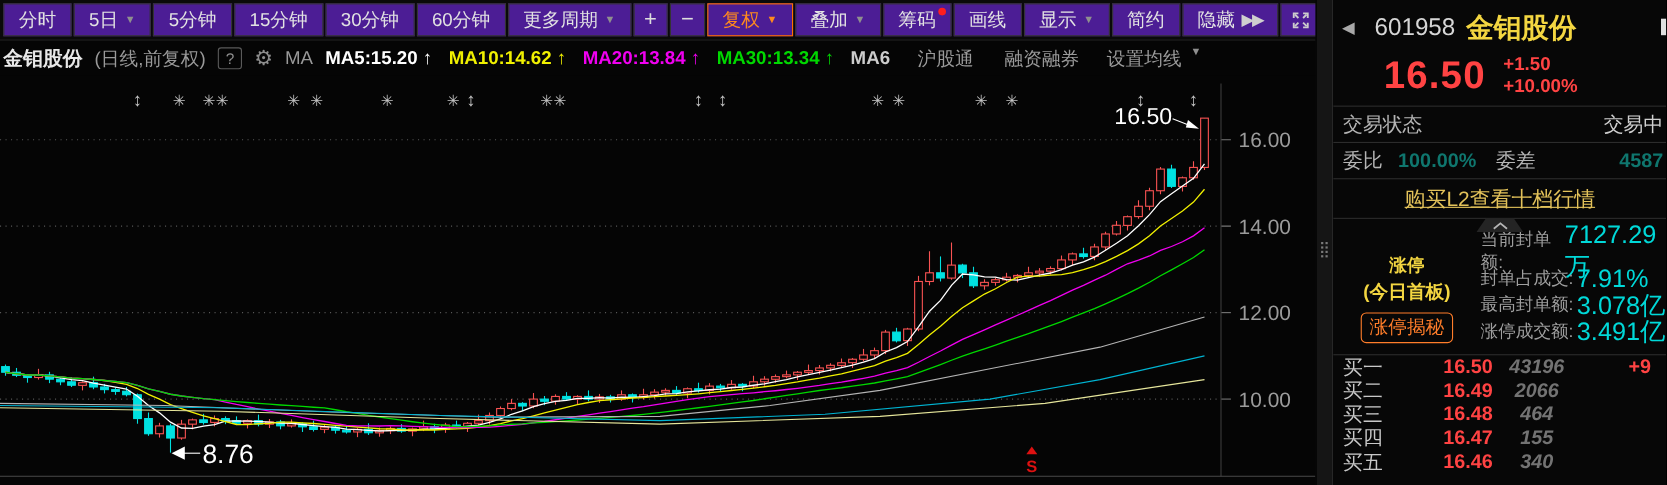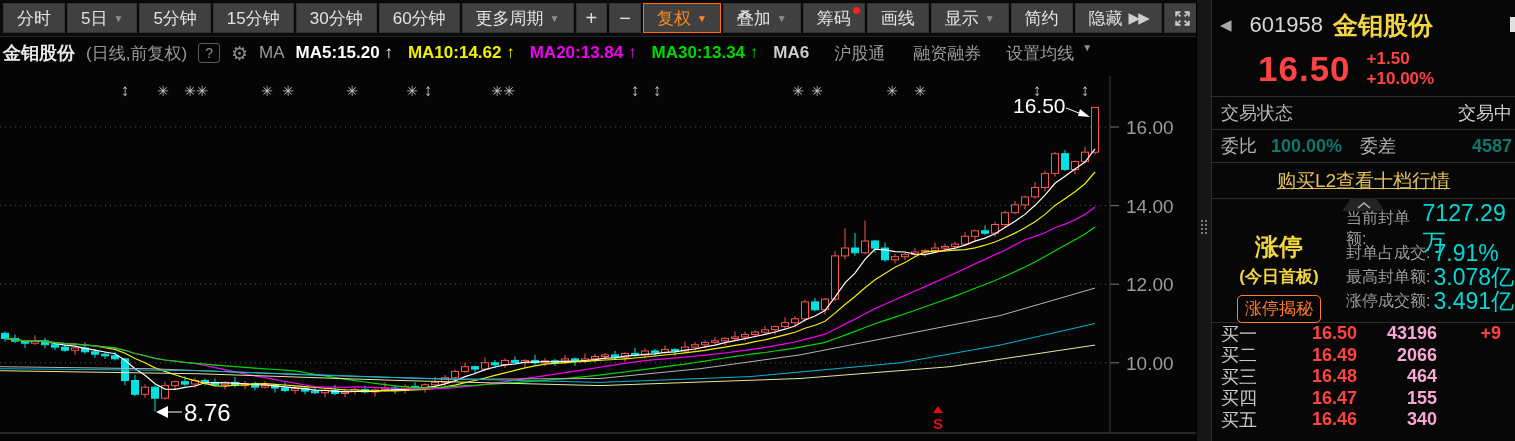--- a/index.html
+++ b/index.html
@@ -3,21 +3,21 @@
 <meta charset="utf-8">
 <style>
   * { margin:0; padding:0; box-sizing:border-box; }
   html,body { background:#000; }
   body { font-family:"Liberation Sans","DejaVu Sans",sans-serif; }
   .app { position:relative; width:1515px; height:441px; background:#050505; overflow:hidden; }
 
   
   .chart-pane { position:absolute; left:0; top:0; width:1196px; height:441px; background:#050505; }
   .toolbar { display:flex; align-items:stretch; height:37px; background:#0a0a0a; border-bottom:1px solid #262626; padding-left:2px; }
-  .tb-btn { position:relative; display:flex; align-items:center; gap:6px; padding:0 13px; margin:3px 1px; border:1px solid #343434; background:#404040; color:#e2e2e2; font-size:17px; white-space:nowrap; cursor:pointer; }
+  .tb-btn { position:relative; display:flex; align-items:center; gap:6px; padding:0 13px; margin:3px 1px; border:1px solid #343434; background:#4c1d95; color:#e2e2e2; font-size:17px; white-space:nowrap; cursor:pointer; }
   .tb-btn.sq { padding:0 9px; font-size:20px; color:#ddd; }
   .tb-btn.active { border-color:#ff6f00; color:#ff8a1e; }
   .tb-btn.active .caret { color:#ff8a1e; }
   .caret { font-size:10px; color:#8f8f8f; }
   .more-chev { font-size:15px; color:#cfcfcf; letter-spacing:-2px; }
   .red-dot { position:absolute; top:3px; right:4px; width:7px; height:7px; border-radius:50%; background:#ff1e1e; }
   .tb-spacer { flex:1; }
   .tb-btn svg { display:block; }
 
   .info-bar { display:flex; align-items:center; height:32px; padding-left:3px; gap:11px; font-size:17px; color:#999; background:#050505; white-space:nowrap; overflow:hidden; }
@@ -47,32 +47,32 @@
   .qp-price { font-size:35px; font-weight:700; color:#ff4343; letter-spacing:1px; }
   .qp-chg { margin-left:16px; font-size:17px; font-weight:700; color:#ff4343; line-height:20px; }
   .qrow { display:flex; align-items:center; height:33px; border-top:1px solid #2c2c2c; padding:0 3px 0 9px; font-size:18px; }
   .qrow .lab { color:#b5b5b5; }
   .qrow .val-gray { margin-left:auto; color:#cfcfcf; }
   .qrow .val-red { color:#0f766e; font-weight:700; }
   .l2-link { display:flex; align-items:center; justify-content:center; height:36px; border-top:1px solid #2c2c2c; font-size:19px; color:#e3c25a; text-decoration:underline; cursor:pointer; }
   .limit-sec { position:relative; display:flex; height:124px; border-top:1px solid #2c2c2c; padding-top:16px; }
   .collapse-tab { position:absolute; top:-1px; left:50%; transform:translateX(-50%); width:56px; height:13px; background:#242424; clip-path:polygon(12% 100%,28% 0,72% 0,88% 100%); display:flex; align-items:center; justify-content:center; cursor:pointer; }
   .limit-left { width:134px; text-align:center; color:#f3d641; }
-  .limit-status { font-size:24px; font-weight:700; margin-top:16px; }
+  .limit-status { font-size:16px; font-weight:700; margin-top:16px; }
   .limit-sub { font-size:17px; font-weight:700; margin-top:2px; }
   .reveal-btn { display:inline-block; margin-top:7px; padding:1px 7px 2px; border:1px solid #ff7d2a; border-radius:5px; color:#ff7d2a; font-size:17px; cursor:pointer; }
   .limit-right { flex:1; padding-top:2px; }
   .stat-row { display:flex; align-items:center; height:24px; font-size:16px; }
   .stat-row .sl { color:#9f9f9f; }
   .stat-row .sv { margin-left:3px; color:#00d8d8; font-size:23px; }
   .bids { border-top:1px solid #2c2c2c; }
   .bid { display:flex; align-items:center; height:21.5px; padding-left:9px; font-size:18px; }
   .bid .bl { width:46px; color:#c8c8c8; }
   .bid .bp { width:90px; text-align:right; color:#ff4343; font-weight:700; }
-  .bid .bv { width:80px; text-align:right; color:#f9a8d4; font-weight:700; }
+  .bid .bv { width:80px; text-align:center; color:#737373; font-weight:700;font-style:italic; }
   .bid .bx { flex:1; text-align:right; padding-right:14px; color:#ff4343; font-weight:700; }
 </style>
 </head>
 <body>
 
 <div class="app">
 
   <div class="chart-pane">
 
     <div class="toolbar">

